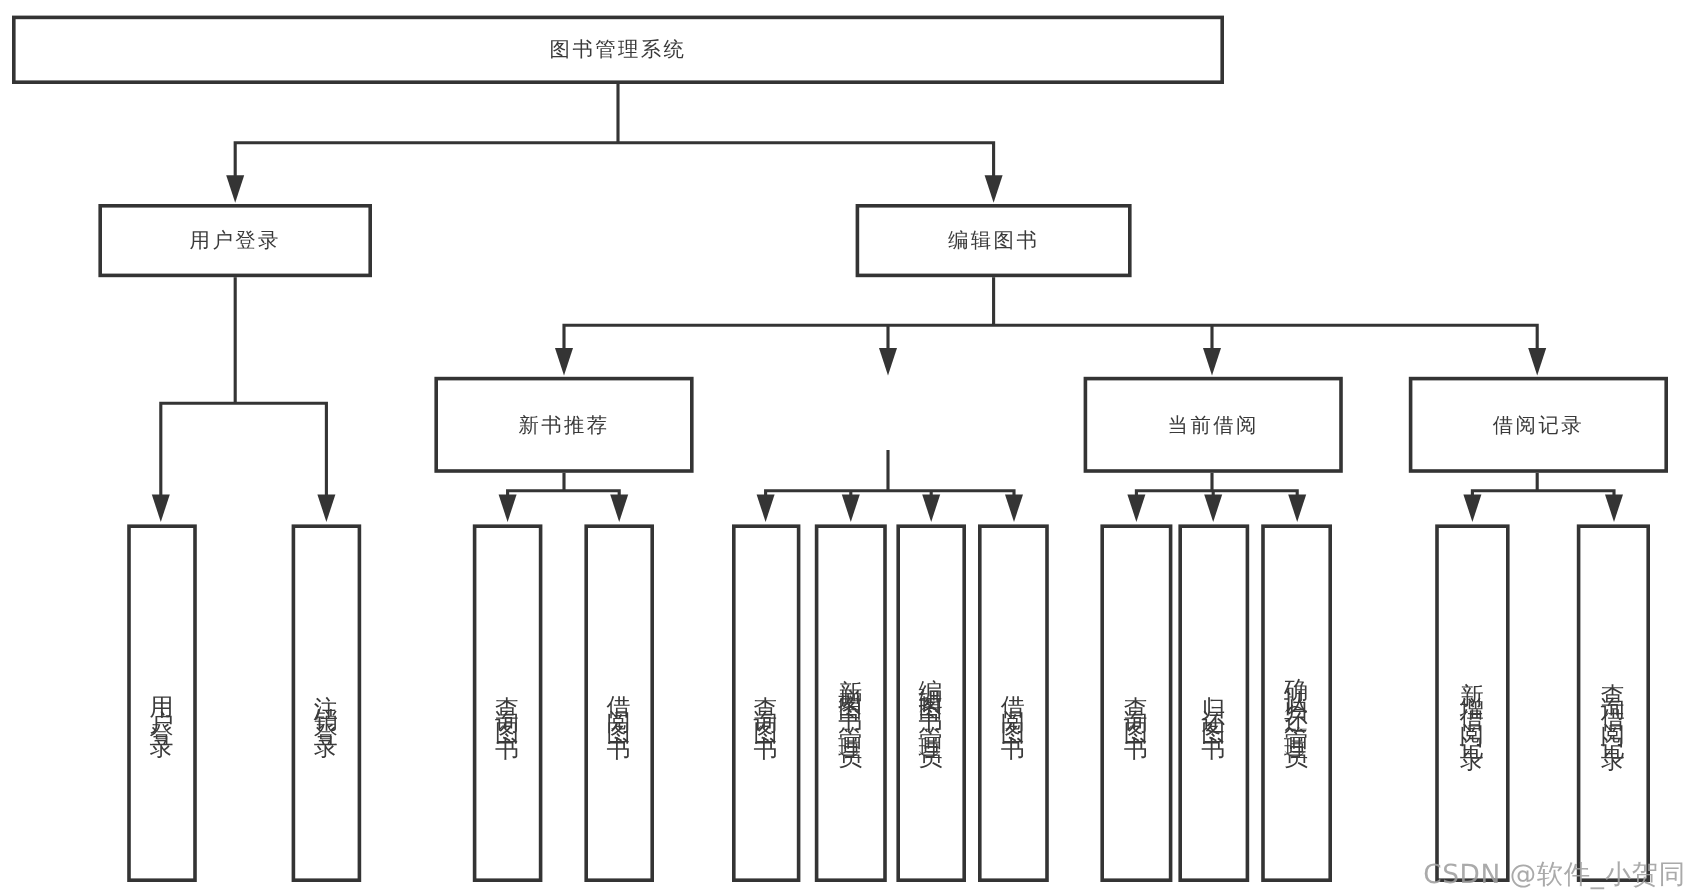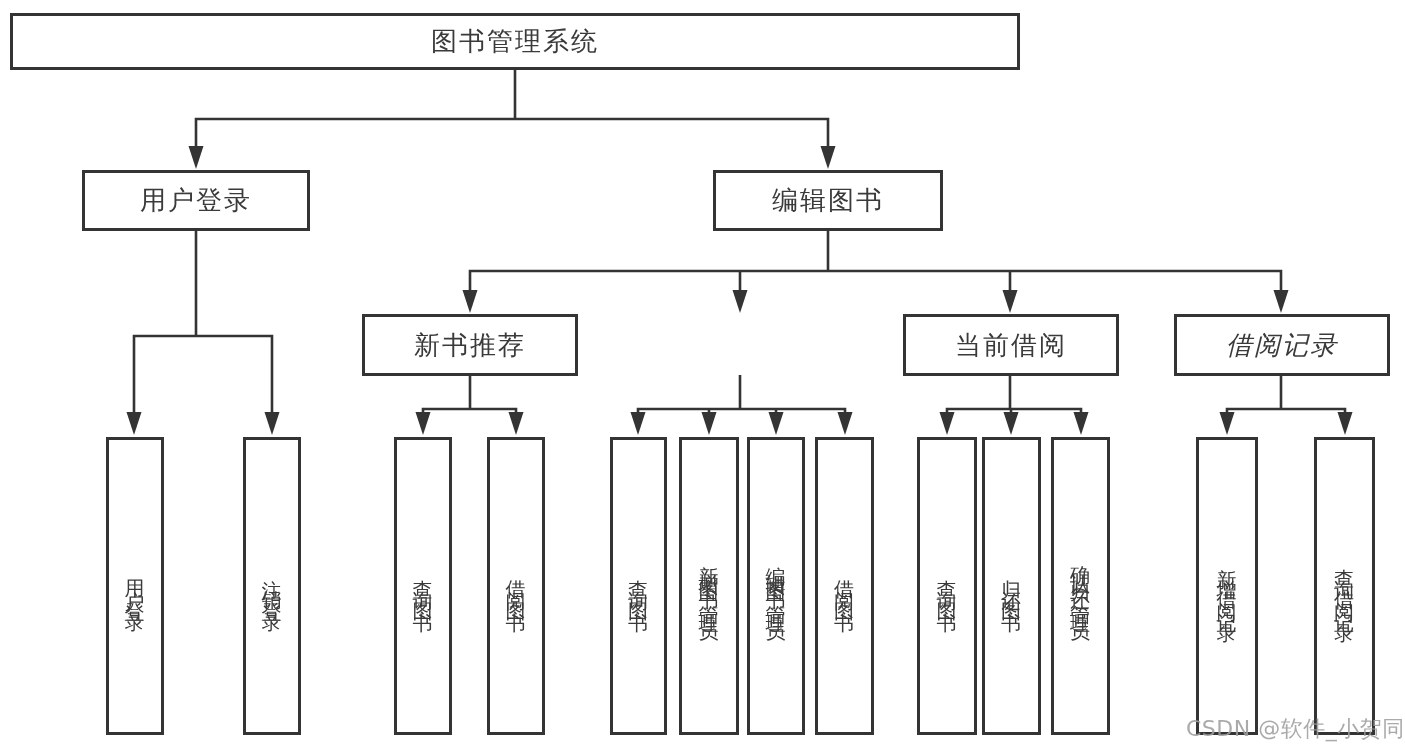--- a/index.html
+++ b/index.html
@@ -15,21 +15,21 @@
     position:absolute;
     box-sizing:border-box;
     background:#ffffff;
     border:3px solid #343434;
     display:flex;
     align-items:center;
     justify-content:center;
     z-index:2;
   }
   .hlabel{
-    font-size:26px;
+    font-size:17px;
     letter-spacing:2px;
     color:#3a3a3a;
     white-space:nowrap;
   }
   .vlabel{
     writing-mode:vertical-rl;
     text-orientation:mixed;
     font-size:20px;
     line-height:1.1;
     letter-spacing:11px;
@@ -43,25 +43,25 @@
     font-size:22px;
     letter-spacing:0.5px;
     color:rgba(158,158,158,0.88);
     white-space:nowrap;
     z-index:5;
   }
   
   .n-root{left:10px;top:13px;width:1010px;height:57px;}
   .n-userlogin{left:82px;top:170px;width:228px;height:61px;}
   .n-bookmgmt{left:713px;top:170px;width:230px;height:61px;}
-  .n-l3{top:314px;height:62px;width:216px;}
+  .n-l3{top:314px;height:80px;width:216px;}
   .n-newbook{left:362px;}
   .n-borrowing{left:633px;}
   .n-current{left:903px;}
-  .n-records{left:1174px;font-style:italic;}
+  .n-records{left:1174px;}
   .leaf{top:437px;height:298px;}
   .lf1a{left:106px;width:58px;}
   .lf1b{left:243px;width:58px;}
   .lf2a{left:394px;width:58px;}
   .lf2b{left:487px;width:58px;}
   .lf3a{left:610px;width:57px;}
   .lf3b{left:679px;width:60px;}
   .lf3c{left:747px;width:58px;}
   .lf3d{left:815px;width:59px;}
   .lf4a{left:917px;width:60px;}

